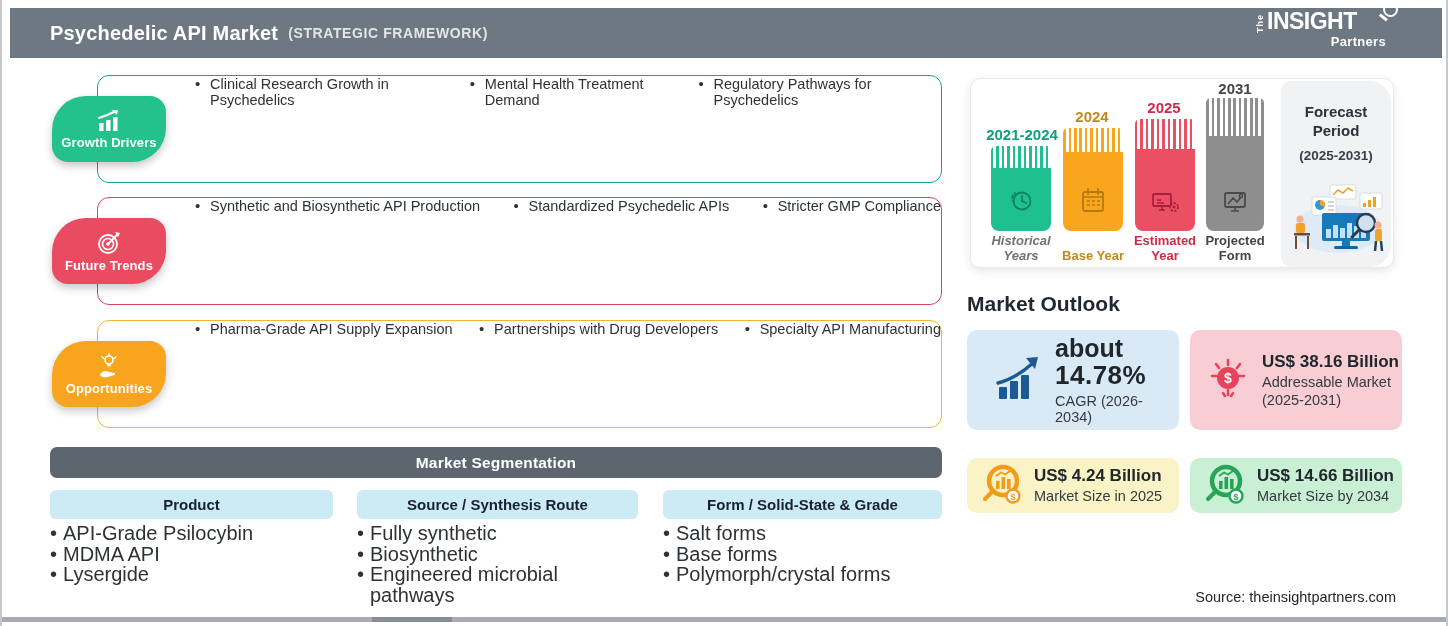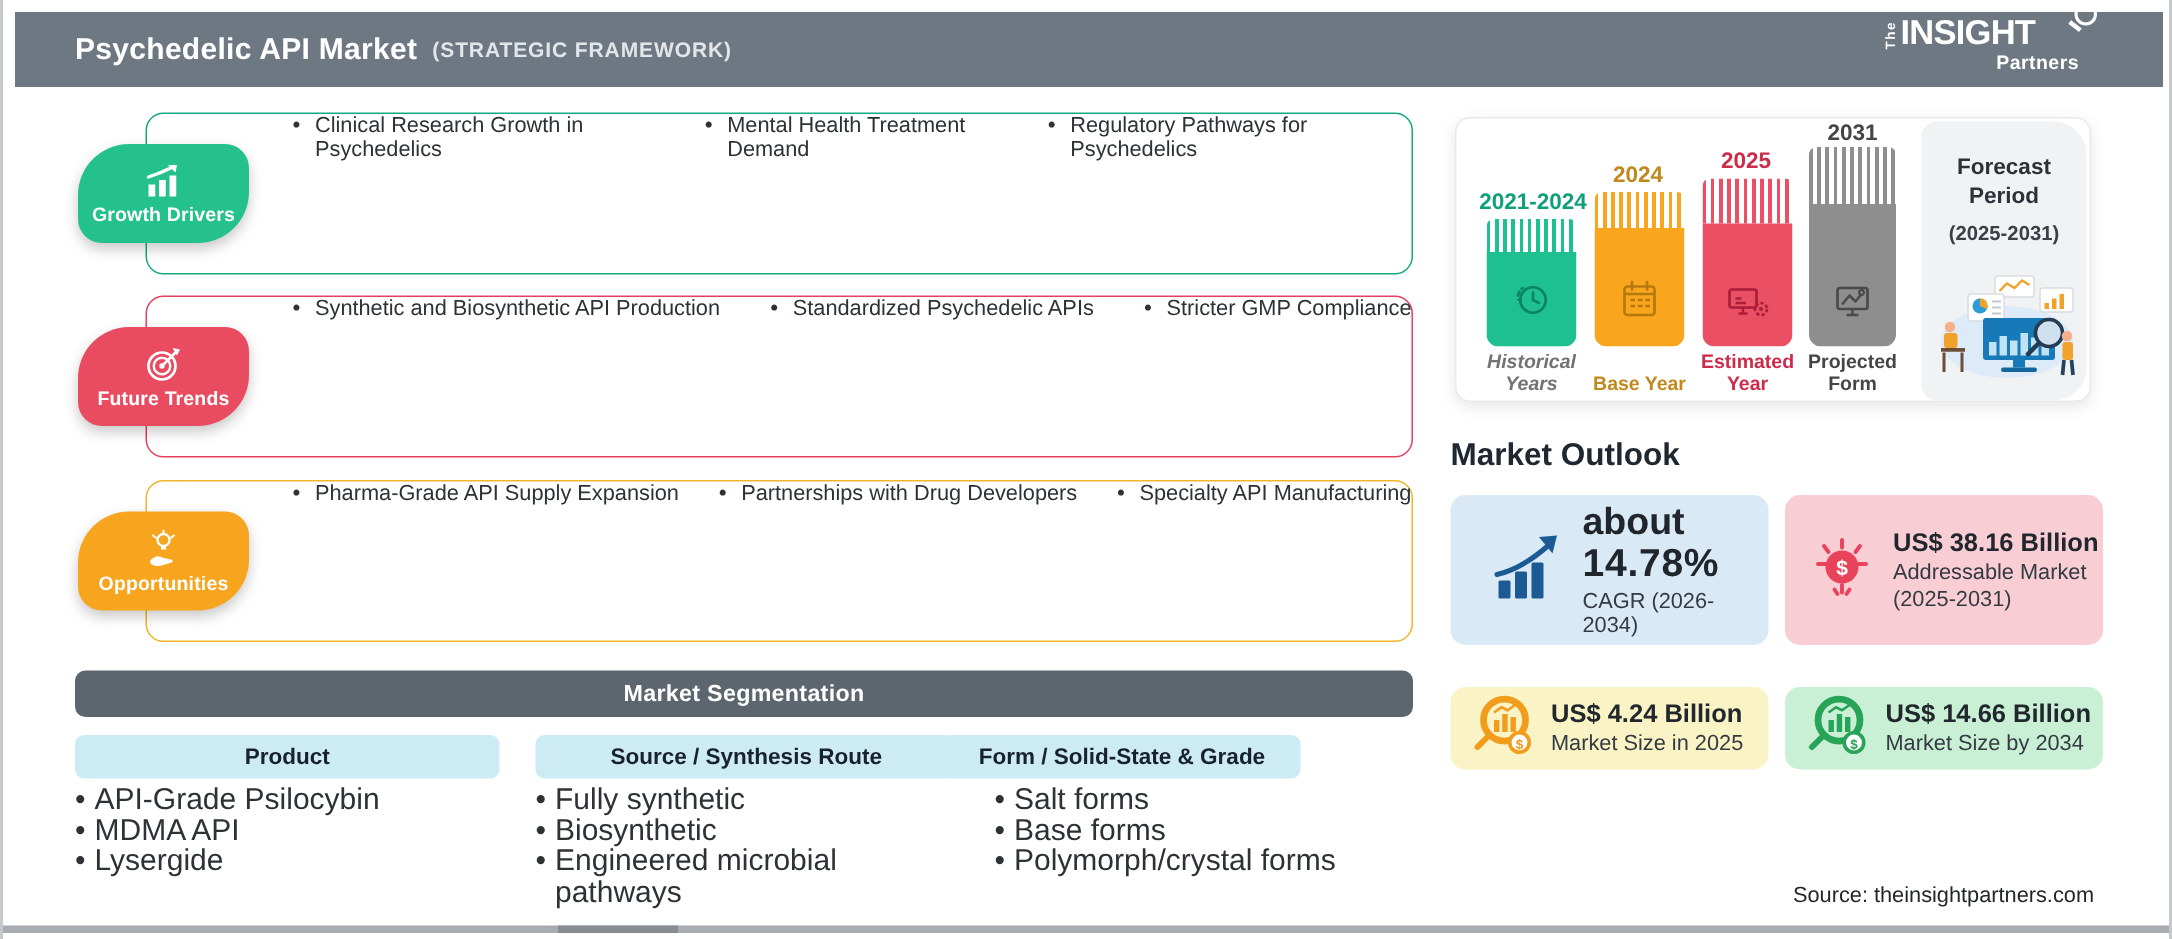--- a/index.html
+++ b/index.html
@@ -177,21 +177,21 @@
   <div class="seg-bar">
     <span>Market Segmentation</span>
   </div>
 
   <div class="seg-head" style="left:48px;width:283px;">
     <span>Product</span>
   </div>
   <div class="seg-head" style="left:355px;width:281px;">
     <span>Source / Synthesis Route</span>
   </div>
-  <div class="seg-head" style="left:627px;width:238px;">
+  <div class="seg-head" style="left:661px;width:279px;">
     <span>Form / Solid-State &amp; Grade</span>
   </div>
 
   <ul class="seg-list" style="left:48px;width:290px;">
     <li>API-Grade Psilocybin</li>
     <li>MDMA API</li>
     <li>Lysergide</li>
   </ul>
   <ul class="seg-list" style="left:355px;width:290px;">
     <li>Fully synthetic</li>

